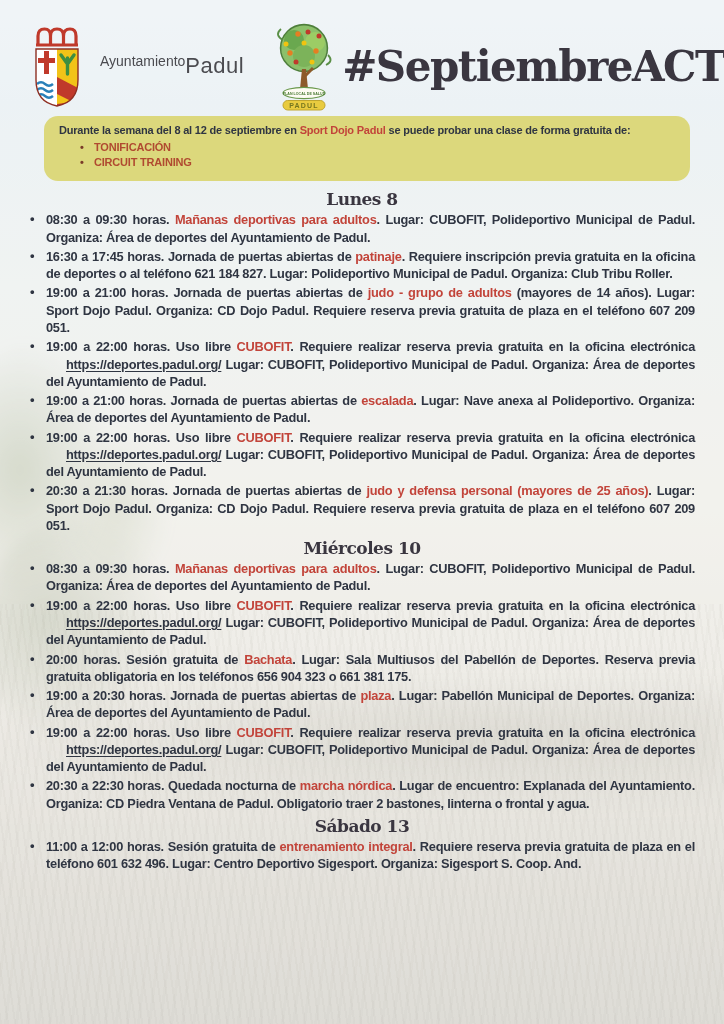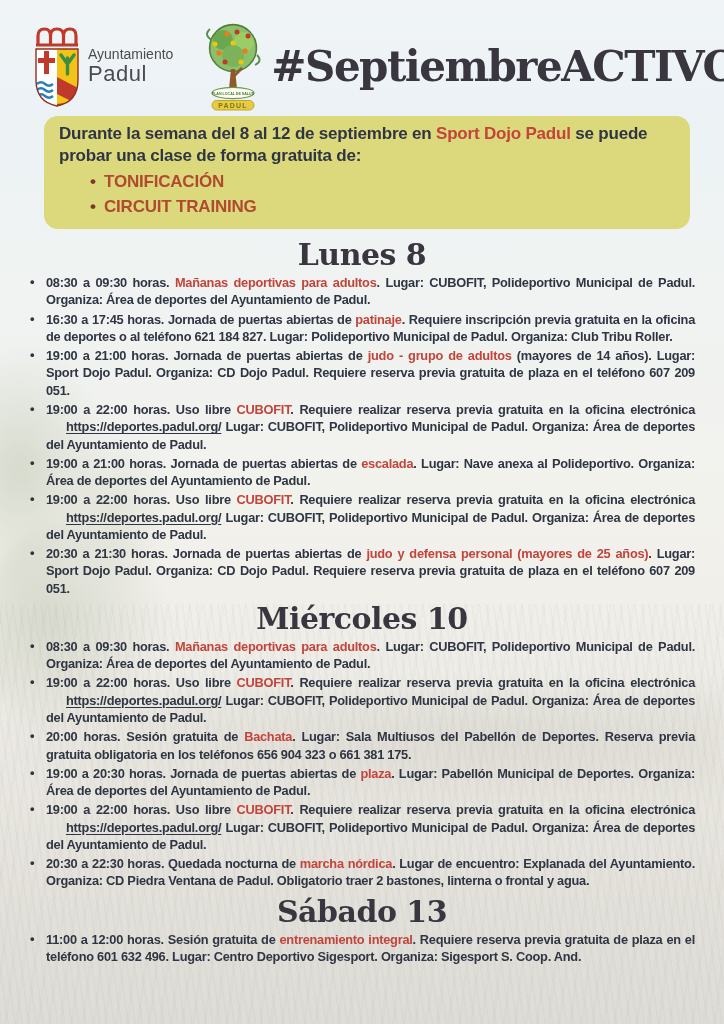--- a/index.html
+++ b/index.html
@@ -27,44 +27,44 @@
     background:radial-gradient(ellipse at 70% 40%,rgba(120,118,98,.25),rgba(120,118,98,0) 75%);}
   .grass{position:absolute;left:0;right:0;bottom:0;height:420px;opacity:.55;
     background:
       repeating-linear-gradient(82deg,rgba(104,100,82,.12) 0 2px,rgba(255,255,255,.04) 2px 7px),
       repeating-linear-gradient(97deg,rgba(90,88,70,.08) 0 3px,rgba(255,255,255,.03) 3px 11px),
       linear-gradient(180deg,rgba(255,255,255,0),rgba(150,146,128,.25));}
   .veil{position:absolute;inset:0;background:rgba(255,255,255,.42);}
   
   header{position:relative;display:flex;align-items:center;padding:24px 16px 4px 26px;height:112px;}
   .coat{width:62px;height:84px;flex:0 0 auto;}
-  .org{display:flex;flex-direction:column;margin-left:0;color:#4b4b50;line-height:1.05;flex:0 0 auto;justify-content:space-between;}
+  .org{display:flex;flex-direction:row;margin-left:12px;color:#4b4b50;line-height:1.05;flex:0 0 auto;justify-content:space-between;}
   .org-1{font-size:14px;font-weight:400;}
   .org-2{font-size:22px;font-weight:400;letter-spacing:.5px;}
   .tree{width:76px;height:90px;margin-left:22px;flex:0 0 auto;}
   h1{
     flex:1;text-align:center;font-family:"DejaVu Serif",serif;font-weight:700;
     font-size:42px;letter-spacing:-1.5px;color:var(--heading-text);padding-right:6px;
   }
   
   .notice{
     position:relative;margin:4px 34px 8px 44px;background:var(--notice-bg);
     border-radius:14px;padding:7px 15px 8px;color:var(--body-text);
-    font-size:17px;font-weight:700;line-height:1.32;letter-spacing:-.2px;
+    font-size:11px;font-weight:700;line-height:1.32;letter-spacing:-.2px;
   }
   .notice .hl{color:var(--accent-red);}
-  .notice ul{list-style:none;margin:2px 0 2px 31px;}
+  .notice ul{list-style:none;margin:2px 0 2px 21px;}
   .notice li{color:var(--notice-red);line-height:1.45;}
   .notice li .nb{color:#6e3categ2;}
   .notice .nb{display:inline-block;width:14px;color:#7a3a28;}
   
   .schedule{position:relative;margin:0 29px;}
   .schedule h2{
     text-align:center;font-family:"DejaVu Serif",serif;font-weight:700;
-    font-size:30px;color:var(--heading-text);margin:4px 0 2px;letter-spacing:-.5px;
+    font-size:17px;color:var(--heading-text);margin:4px 0 2px;letter-spacing:-.5px;
   }
   .events{list-style:none;}
   .event{
     position:relative;padding-left:17px;margin-bottom:2px;
     text-align:justify;font-size:12.8px;font-weight:700;line-height:1.35;
     color:var(--body-text);letter-spacing:-.25px;
   }
   .bullet{position:absolute;left:1px;top:-1px;font-size:13px;}
   .seg-a{color:var(--accent-red);margin-top:33px;}
   .seg-u{text-decoration:underline;text-underline-offset:2px;padding-left:20px;}

